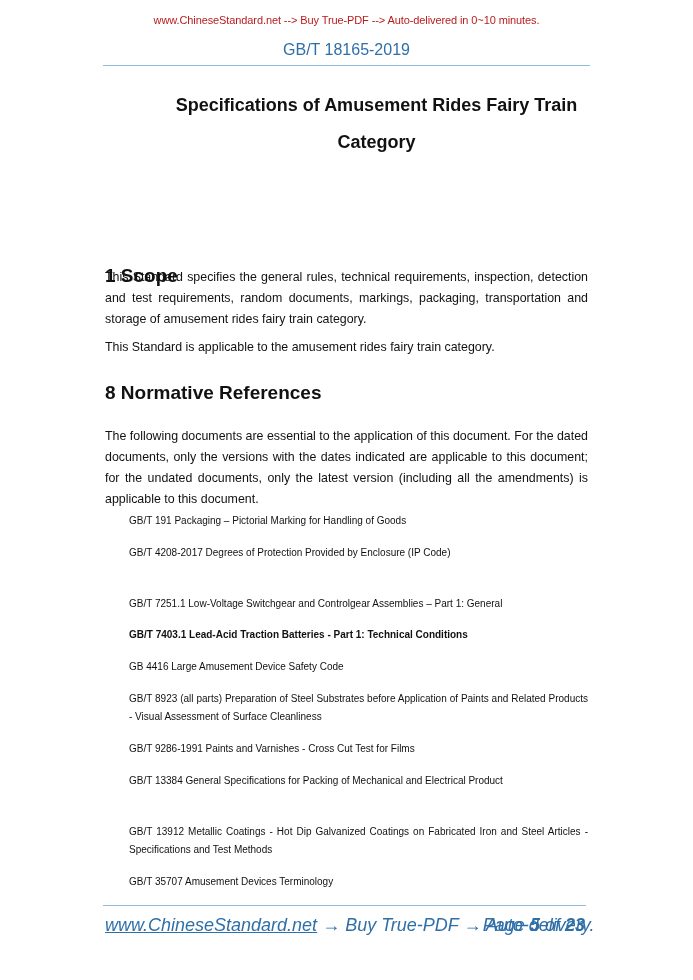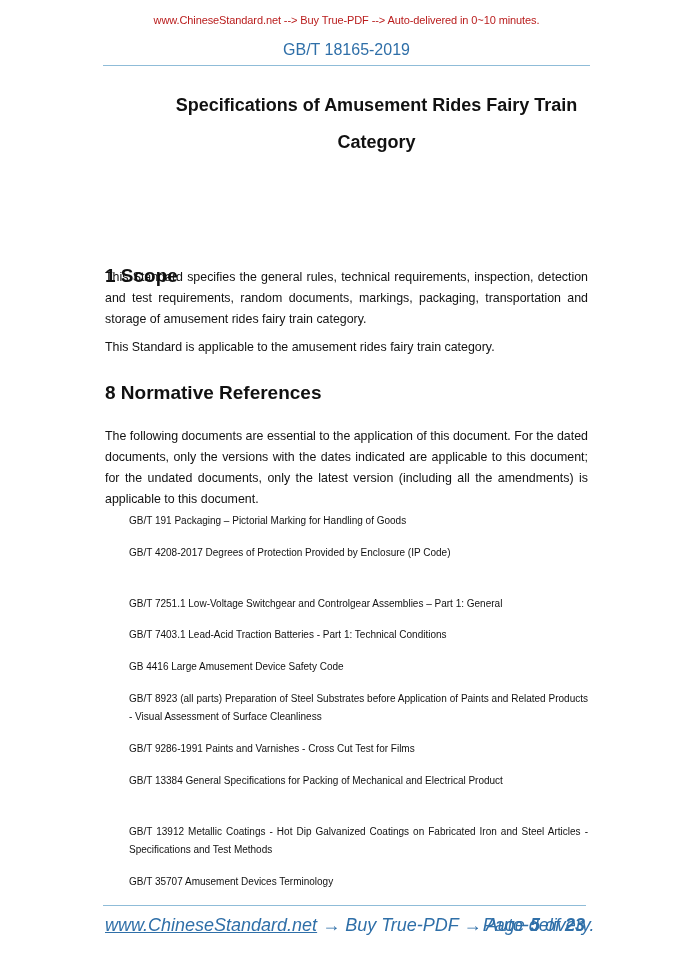--- a/index.html
+++ b/index.html
@@ -113,21 +113,21 @@
 <div class="section-heading" style="top:225px;margin-top:40px;">1 Scope</div>
 <div class="para" style="top:267px;">This Standard specifies the general rules, technical requirements, inspection, detection and test requirements, random documents, markings, packaging, transportation and storage of amusement rides fairy train category.</div>
 <div class="para" style="top:337px;">This Standard is applicable to the amusement rides fairy train category.</div>
 
 <div class="section-heading" style="top:382px;">8 Normative References</div>
 <div class="para" style="top:426px;">The following documents are essential to the application of this document. For the dated documents, only the versions with the dates indicated are applicable to this document; for the undated documents, only the latest version (including all the amendments) is applicable to this document.</div>
 
 <div class="ref" style="top:512px;">GB/T 191 Packaging – Pictorial Marking for Handling of Goods</div>
 <div class="ref" style="top:544px;">GB/T 4208-2017 Degrees of Protection Provided by Enclosure (IP Code)</div>
 <div class="ref" style="top:576px;margin-top:19px;">GB/T 7251.1 Low-Voltage Switchgear and Controlgear Assemblies – Part 1: General</div>
-<div class="ref" style="top:626px;">GB/T 7403.1 Lead-Acid Traction Batteries - Part 1: Technical Conditions</div>
+<div class="ref" style="top:626px;font-weight:bold;">GB/T 7403.1 Lead-Acid Traction Batteries - Part 1: Technical Conditions</div>
 <div class="ref" style="top:658px;">GB 4416 Large Amusement Device Safety Code</div>
 <div class="ref" style="top:690px;">GB/T 8923 (all parts) Preparation of Steel Substrates before Application of Paints and Related Products - Visual Assessment of Surface Cleanliness</div>
 <div class="ref" style="top:740px;">GB/T 9286-1991 Paints and Varnishes - Cross Cut Test for Films</div>
 <div class="ref" style="top:772px;">GB/T 13384 General Specifications for Packing of Mechanical and Electrical Product</div>
 <div class="ref" style="top:823px;">GB/T 13912 Metallic Coatings - Hot Dip Galvanized Coatings on Fabricated Iron and Steel Articles - Specifications and Test Methods</div>
 <div class="ref" style="top:873px;">GB/T 35707 Amusement Devices Terminology</div>
 
 <div class="rule bottom"></div>
 
 <div class="footer">

